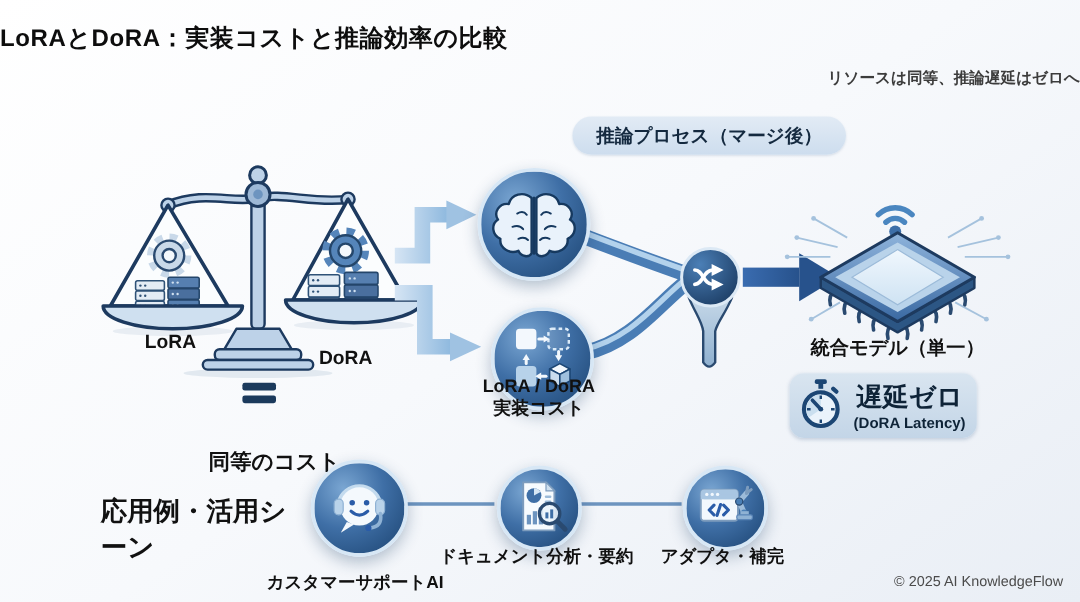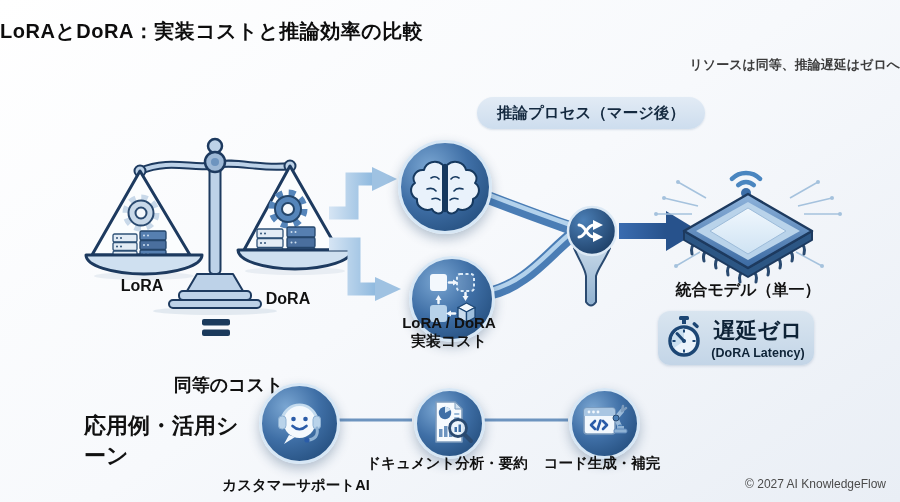--- a/index.html
+++ b/index.html
@@ -382,16 +382,16 @@
       </g>
       <circle cx="44" cy="27" r="3" fill="#4a7fb5" stroke="#2a4a70"></circle>
       <circle cx="48" cy="36" r="2.5" fill="#4a7fb5"></circle>
       <rect x="45" y="35" width="7" height="3" fill="#8fb2d4"></rect>
       <rect x="42" y="38" width="13" height="4" rx="1.5" fill="#8fb2d4" stroke="#5b86b8"></rect>
     </svg>
   </div>
 
   <div class="lbl lbl-14" style="left:214px;top:454px;width:164px;margin-top:22px;">カスタマーサポートAI</div>
   <div class="lbl lbl-14" style="left:352px;top:454px;width:190px;">ドキュメント分析・要約</div>
-  <div class="lbl lbl-14" style="left:520px;top:454px;width:164px;">コード生成・補完</div>
-
-  <div class="abs copyright">© 2027 AI KnowledgeFlow</div>
+  <div class="lbl lbl-14" style="left:520px;top:454px;width:164px;">アダプタ・補完</div>
+
+  <div class="abs copyright">© 2025 AI KnowledgeFlow</div>
 </div>
 
 </body></html>

